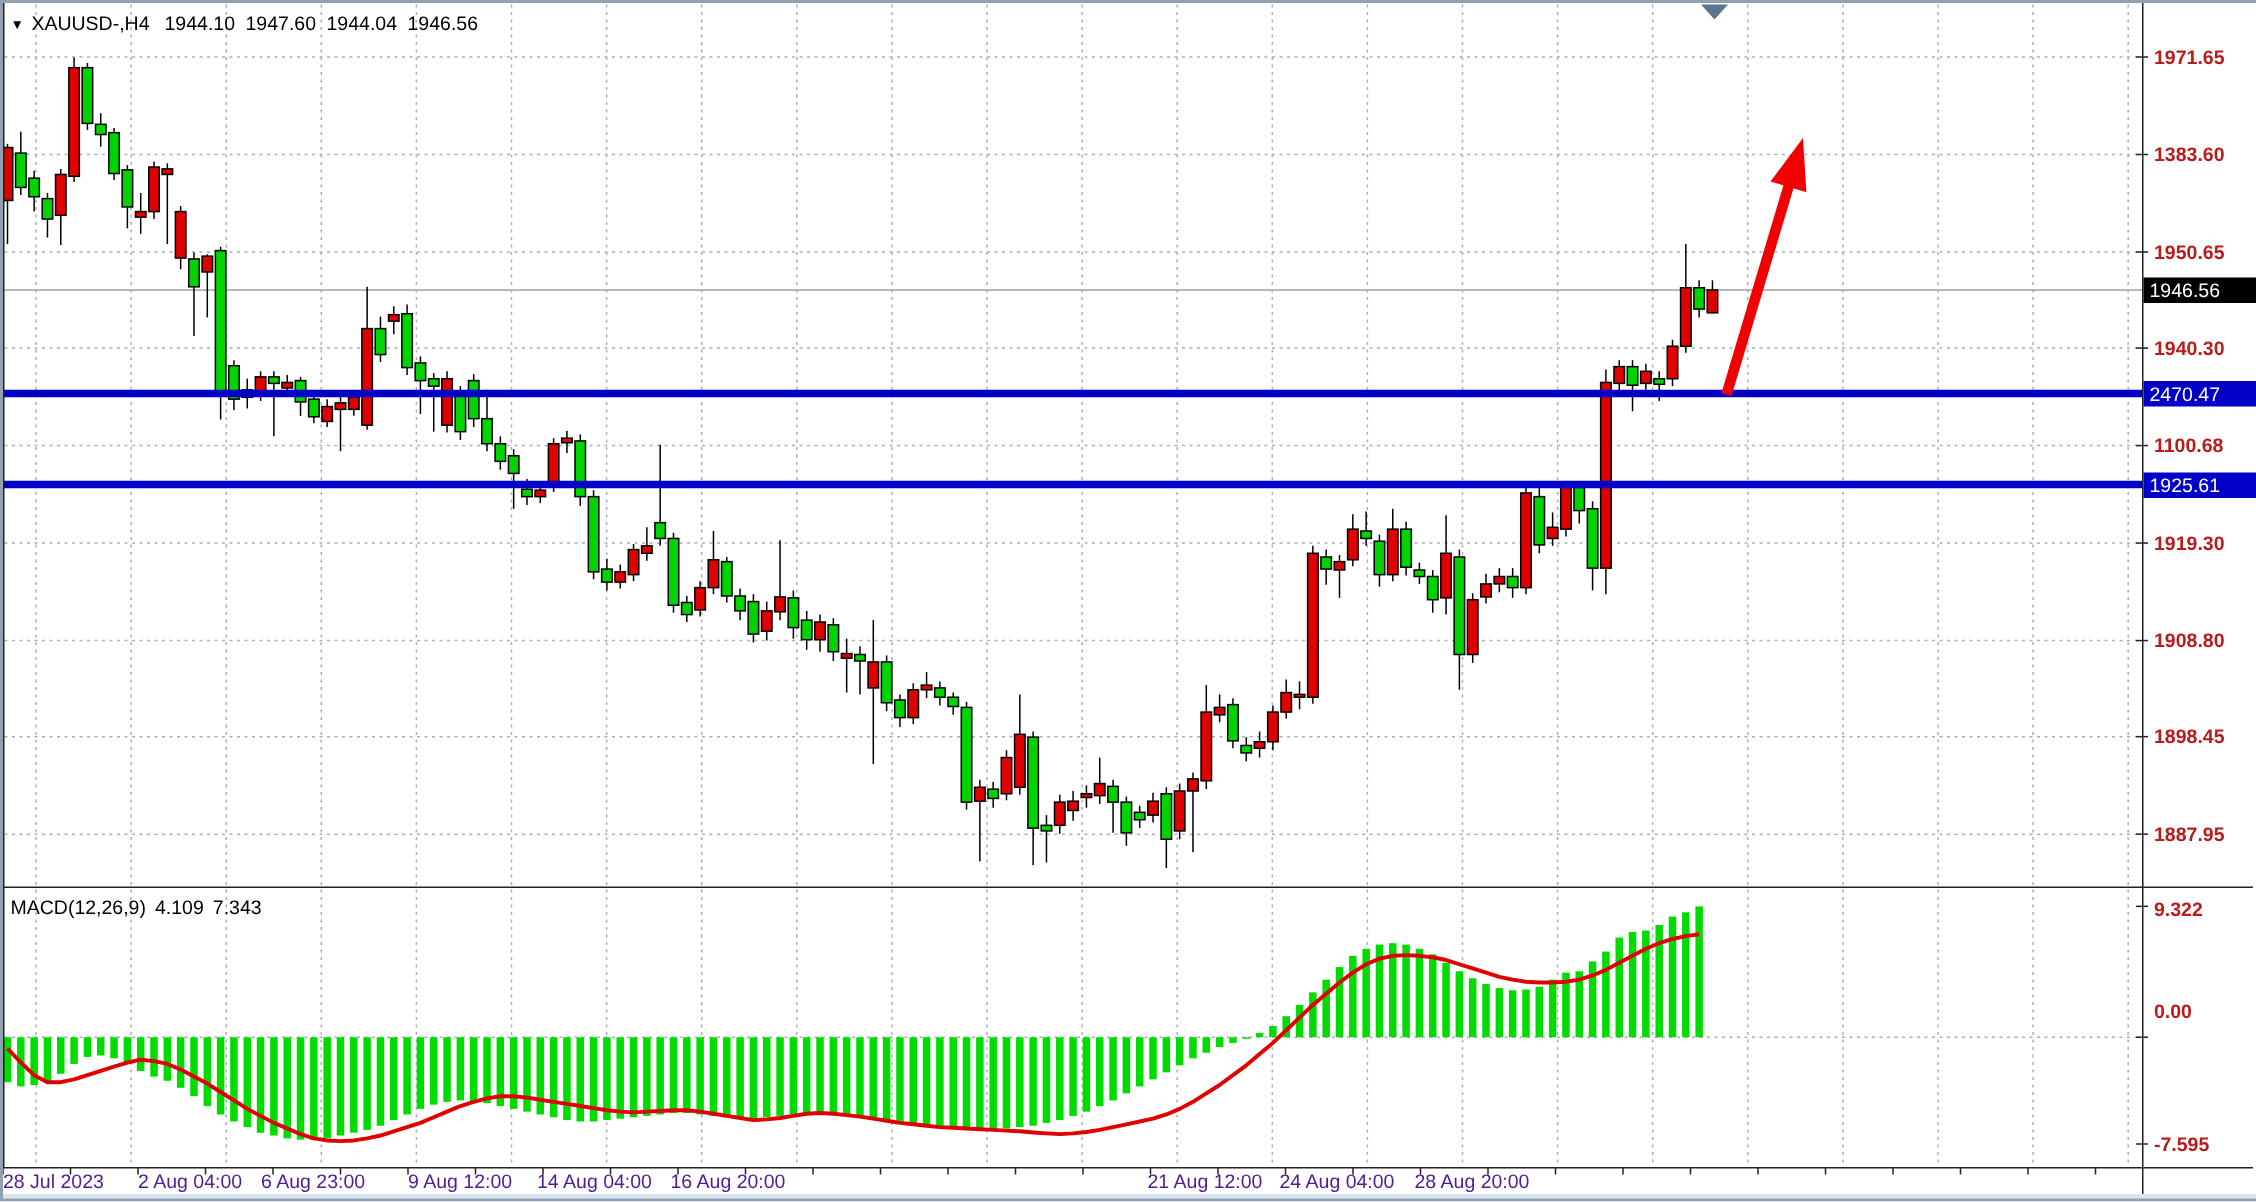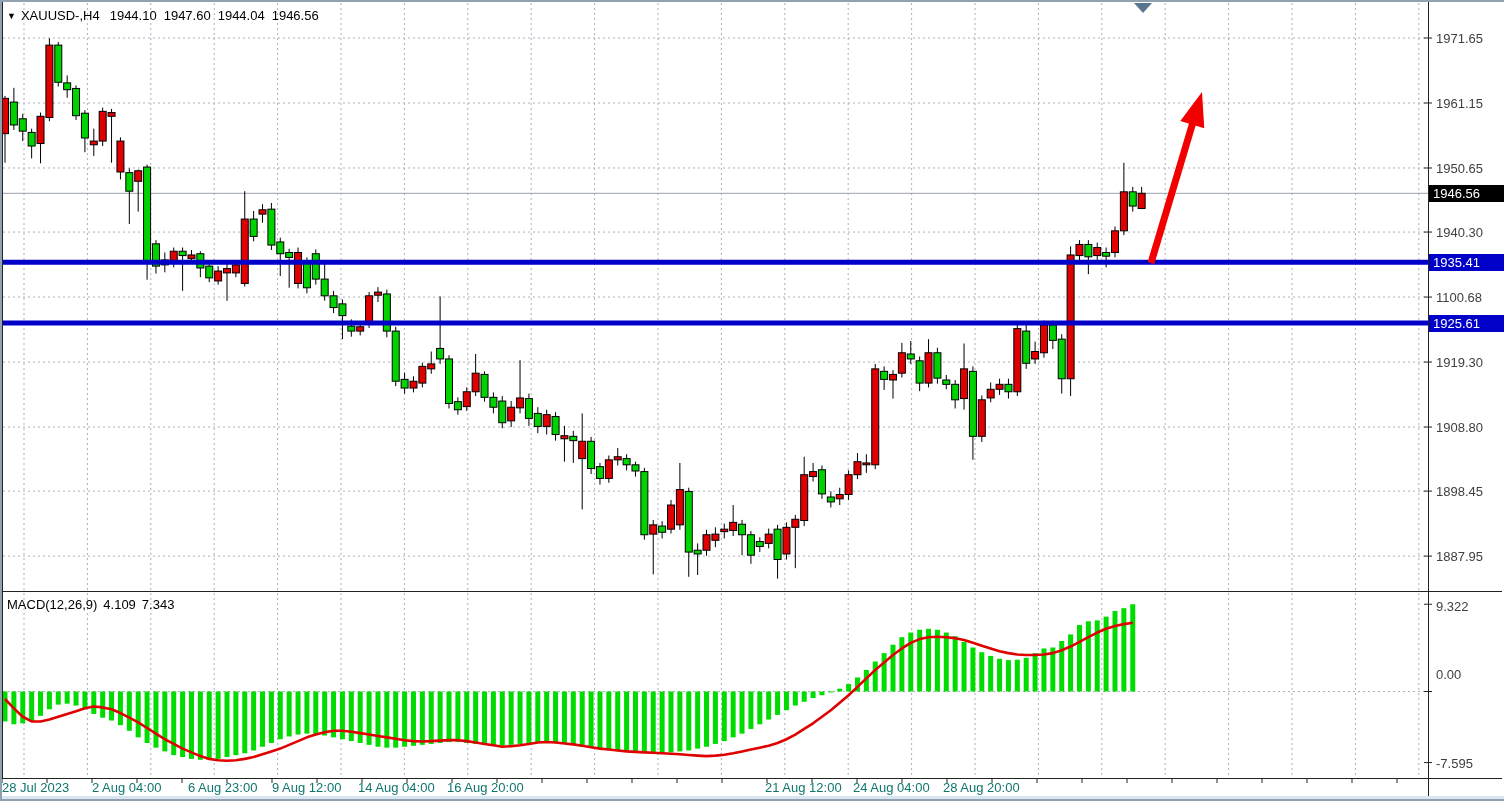--- a/index.html
+++ b/index.html
@@ -6,22 +6,22 @@
   .screen{position:relative;width:1504px;height:801px;background:#ffffff;overflow:hidden;
           font-family:"Liberation Sans",sans-serif;padding-left:16px;-webkit-font-smoothing:antialiased;}
   .frame{position:absolute;left:0;top:0;right:0;bottom:0;border:2px solid #91a1af;pointer-events:none;z-index:30;}
   svg.chart{position:absolute;left:0;top:0;z-index:1;}
   .hdr{position:absolute;left:7px;top:8px;font-size:13px;color:#000;z-index:10;white-space:nowrap;}
   .hdr .tri{display:inline-block;font-size:9px;transform:translateY(-1px);margin-right:5px;color:#000;}
   .hdr .sym{margin-right:10px;}
   .hdr .q{margin-right:7px;}
   .m-hdr{position:absolute;left:7px;top:597px;font-size:13px;color:#000;z-index:10;white-space:nowrap;}
   .m-hdr span{margin-right:6px;}
-  .plabel{position:absolute;left:1436px;transform:translateY(-50%);font-size:13px;color:#404040;z-index:10;white-space:nowrap;}
-  .tlabel{position:absolute;top:780px;font-size:13px;color:#0f766e;z-index:10;white-space:nowrap;}
+  .plabel{position:absolute;left:1436px;transform:translateY(-50%);font-size:13px;color:#b91c1c;z-index:10;white-space:nowrap;font-weight:bold;}
+  .tlabel{position:absolute;top:780px;font-size:13px;color:#4c1d95;z-index:10;white-space:nowrap;}
   .tag{position:absolute;left:1429px;width:71px;height:17px;line-height:17px;padding-left:4px;
        font-size:13px;color:#fff;z-index:11;}
   .tag-black{background:#000000;}
   .tag-blue{background:#0000C8;}
   .bottom-strip{position:absolute;left:0;top:796px;width:1504px;height:5px;background:#d9e5f1;z-index:5;}
 </style>
 </head>
 <body>
 
 <div class="screen">
@@ -539,40 +539,40 @@
 
   <div class="hdr">
     <span class="tri">▼</span><span class="sym">XAUUSD-,H4</span><span class="q">1944.10</span><span class="q">1947.60</span><span class="q">1944.04</span><span class="q">1946.56</span>
   </div>
 
   <div class="m-hdr">
     <span>MACD(12,26,9)</span><span>4.109</span><span>7.343</span>
   </div>
 
   <div class="plabel" style="top:38px">1971.65</div>
-  <div class="plabel" style="top:103px">1961.15</div>
+  <div class="plabel" style="top:103px">1383.60</div>
   <div class="plabel" style="top:168px">1950.65</div>
   <div class="plabel" style="top:232px">1940.30</div>
   <div class="plabel" style="top:297px">1100.68</div>
   <div class="plabel" style="top:362px">1919.30</div>
   <div class="plabel" style="top:427px">1908.80</div>
   <div class="plabel" style="top:491px">1898.45</div>
   <div class="plabel" style="top:556px">1887.95</div>
 
   <div class="tag tag-black" style="top:185px">1946.56</div>
-  <div class="tag tag-blue" style="top:254px">1935.41</div>
+  <div class="tag tag-blue" style="top:254px">2470.47</div>
   <div class="tag tag-blue" style="top:315px">1925.61</div>
 
   <div class="plabel" style="top:606px">9.322</div>
   <div class="plabel" style="top:674px">0.00</div>
   <div class="plabel" style="top:763px">-7.595</div>
 
   <div class="tlabel" style="left:2px">28 Jul 2023</div>
   <div class="tlabel" style="left:92px">2 Aug 04:00</div>
-  <div class="tlabel" style="left:188px">6 Aug 23:00</div>
+  <div class="tlabel" style="left:174px">6 Aug 23:00</div>
   <div class="tlabel" style="left:272px">9 Aug 12:00</div>
   <div class="tlabel" style="left:358px">14 Aug 04:00</div>
   <div class="tlabel" style="left:447px">16 Aug 20:00</div>
   <div class="tlabel" style="left:765px">21 Aug 12:00</div>
   <div class="tlabel" style="left:853px">24 Aug 04:00</div>
   <div class="tlabel" style="left:943px">28 Aug 20:00</div>
 
   <div class="bottom-strip"></div>
   <div class="frame"></div>
 </div>

